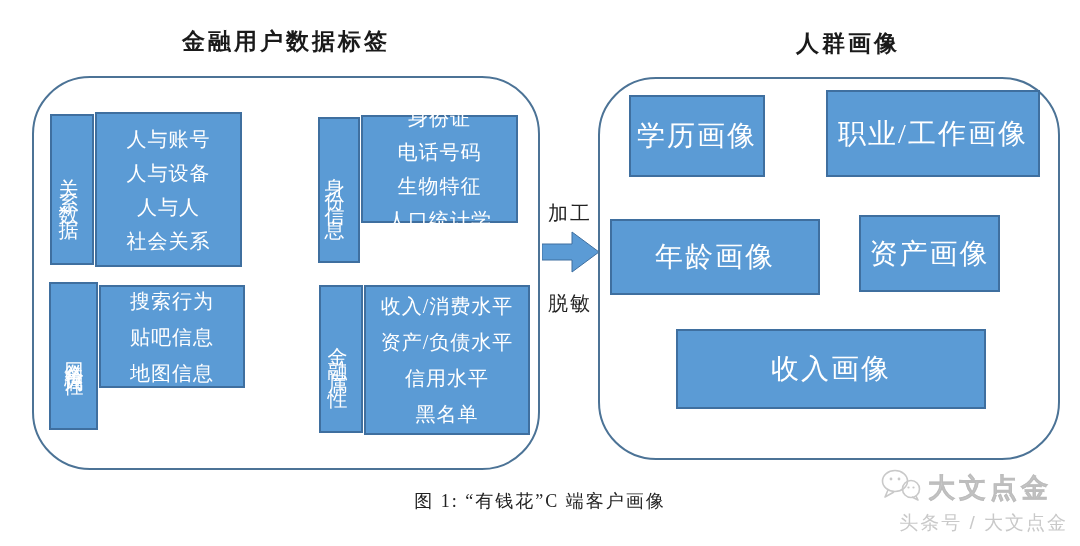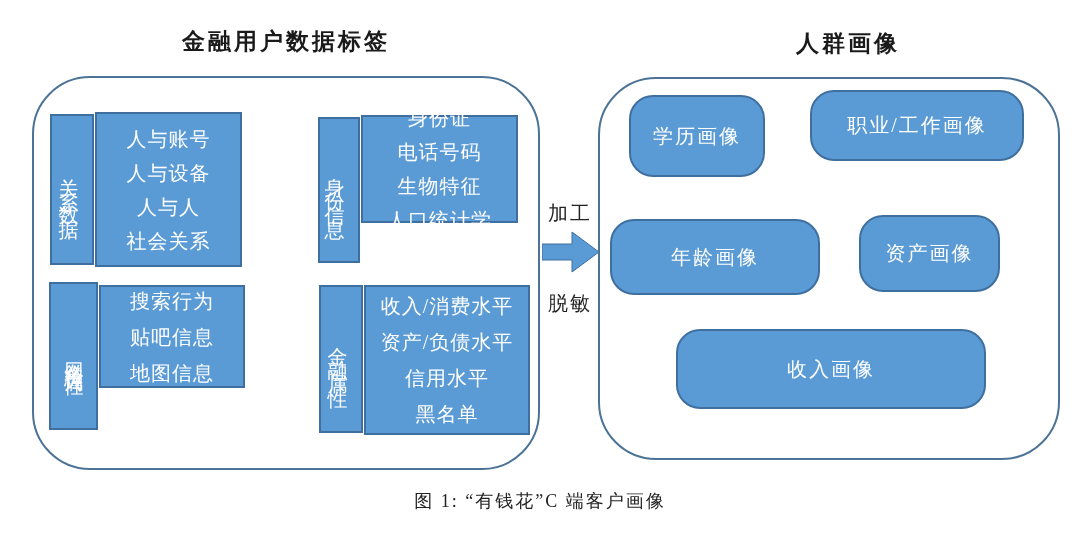--- a/index.html
+++ b/index.html
@@ -42,21 +42,21 @@
   .chars-4{letter-spacing:14px;}
   .chars-6{letter-spacing:3px;font-size:19px;}
   .content-box{
     display:flex;flex-direction:column;justify-content:center;align-items:center;
     font-size:20px;letter-spacing:1px;text-align:center;
   }
   .lh-34 .content-line{line-height:34px;}
   .lh-36 .content-line{line-height:36px;}
   .portrait-box{
     display:flex;align-items:center;justify-content:center;
-    font-size:20px;letter-spacing:2px;border-radius:24px;
+    font-size:28px;letter-spacing:2px;
   }
   .arrow-label{
     font-size:20px;color:var(--caption-text);text-align:center;letter-spacing:2px;
   }
   .caption{
     font-size:18px;color:var(--caption-text);text-align:center;letter-spacing:2px;
   }
   .watermark{
     display:flex;flex-direction:column;align-items:flex-end;
     color:var(--watermark-text);
@@ -118,22 +118,40 @@
   <div class="abs arrow-label" style="left:534px;top:200px;width:72px;">加工</div>
   <div class="abs" style="left:542px;top:231px;width:58px;height:42px;">
     <svg width="58" height="42" viewBox="0 0 58 42" xmlns="http://www.w3.org/2000/svg">
       <polygon points="0,13 30,13 30,1 57,21 30,41 30,29 0,29" fill="var(--arrow-fill)" stroke="var(--box-border)" stroke-width="1"></polygon>
     </svg>
   </div>
   <div class="abs arrow-label" style="left:534px;top:290px;width:72px;">脱敏</div>
 
   <div class="abs container" style="left:598px;top:77px;width:462px;height:383px;">
     <div class="abs box portrait-box" style="left:29px;top:16px;width:136px;height:82px;">学历画像</div>
-    <div class="abs box portrait-box" style="left:210px;top:11px;width:214px;height:71px;">职业/工作画像</div>
+    <div class="abs box portrait-box" style="left:226px;top:11px;width:214px;height:87px;">职业/工作画像</div>
     <div class="abs box portrait-box" style="left:10px;top:140px;width:210px;height:76px;">年龄画像</div>
     <div class="abs box portrait-box" style="left:259px;top:136px;width:141px;height:77px;">资产画像</div>
     <div class="abs box portrait-box" style="left:60px;top:250px;width:310px;height:80px;margin-left:16px;">收入画像</div>
   </div>
 
   <div class="abs caption" style="left:0;top:489px;width:1080px;">图 1: “有钱花”C 端客户画像</div>
 
+  <div class="abs watermark" style="right:12px;top:468px;">
+    <div class="watermark-row1">
+      <span>
+        <svg width="42" height="36" viewBox="0 0 42 36" xmlns="http://www.w3.org/2000/svg" fill="none" stroke="#c9c9c9" stroke-width="1.6">
+          <ellipse cx="15" cy="13" rx="12.5" ry="10.5"></ellipse>
+          <path d="M8 22 L5 29 L14 24" stroke-linejoin="round"></path>
+          <circle cx="31" cy="21" r="8.5"></circle>
+          <path d="M36 28 L38 32 L32 29" stroke-linejoin="round"></path>
+          <circle cx="11" cy="11" r="1.4" fill="#c9c9c9" stroke="none"></circle>
+          <circle cx="19" cy="11" r="1.4" fill="#c9c9c9" stroke="none"></circle>
+          <circle cx="28.5" cy="19.5" r="1.1" fill="#c9c9c9" stroke="none"></circle>
+          <circle cx="33.5" cy="19.5" r="1.1" fill="#c9c9c9" stroke="none"></circle>
+        </svg>
+      </span>
+      <span class="watermark-brand">大文点金</span>
+    </div>
+    <div class="watermark-subtitle">头条号 / 大文点金</div>
+  </div>
 
 </div>
 
 </body></html>

